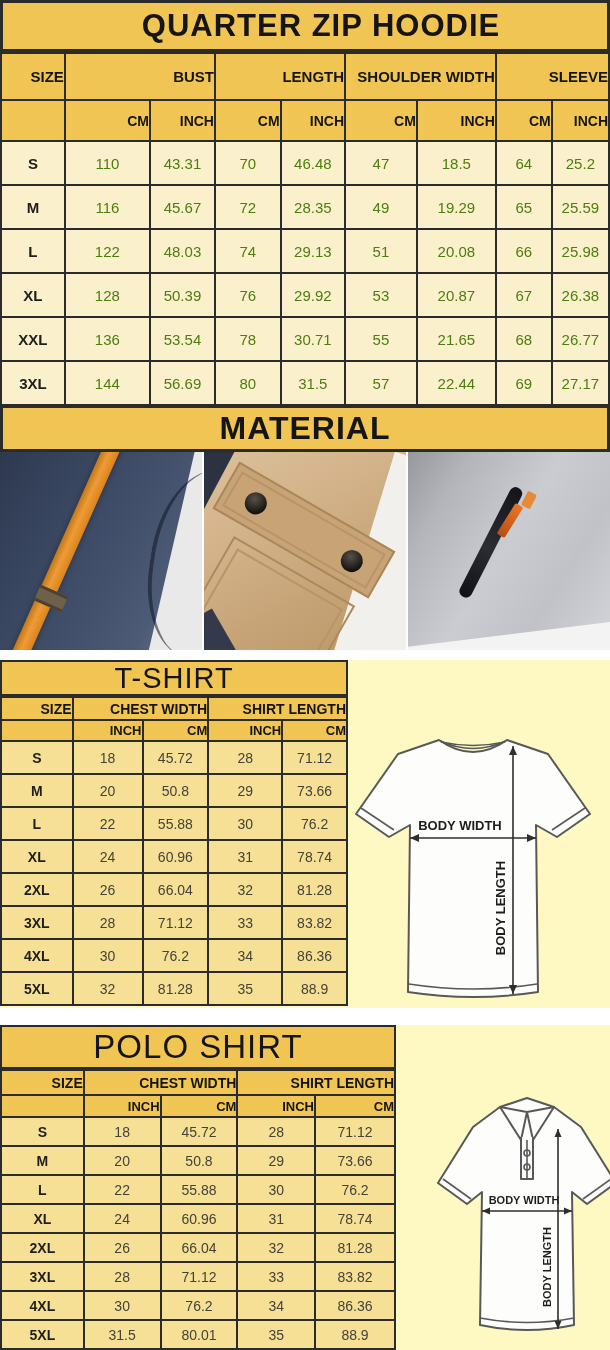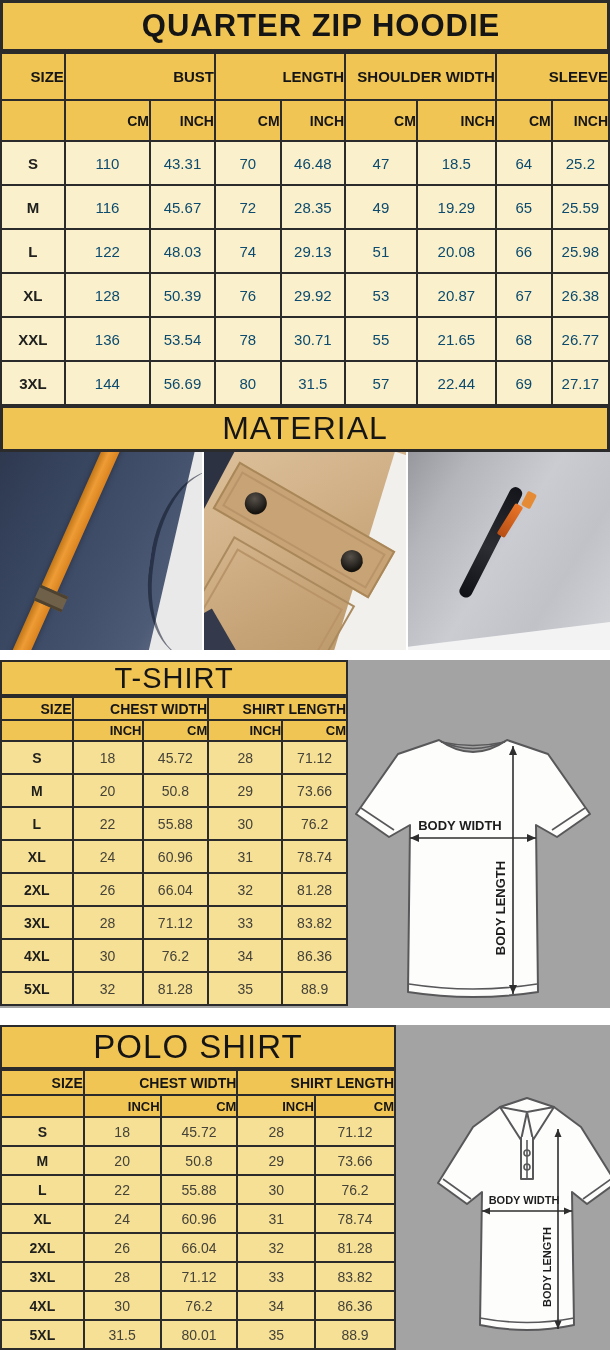--- a/index.html
+++ b/index.html
@@ -12,41 +12,41 @@
   .page { width:610px; height:1350px; background:#fff; position:relative; }
 
   
   .band {
     background:var(--gold,#f1c554);
     border:3px solid var(--border,#2b2b2b);
     display:flex; align-items:center; justify-content:center;
     color:#151515;
   }
   .hoodie-title { height:52px; font-size:31px; font-weight:700; letter-spacing:1px;padding-left:32px; }
-  .material-title { height:46px; font-size:32px; font-weight:400; letter-spacing:1px; border-top-width:2px; }
+  .material-title { height:46px; font-size:32px; font-weight:700; letter-spacing:1px; border-top-width:2px; }
 
   
   table { border-collapse:collapse; table-layout:fixed; width:100%; }
   th,td {
     border:2px solid var(--border,#2b2b2b);
     text-align:center; vertical-align:middle;
     overflow:hidden; white-space:nowrap;
   }
   thead th { background:var(--gold,#f1c554); color:#151515;text-align:right; }
   .size-cell-hd { font-weight:700; }
 
   
   .hoodie-table { width:610px; border-top:none; }
   .hoodie-table thead tr.groups th { height:47px; font-size:15px; font-weight:700; }
   .hoodie-table thead tr.units  th { height:41px; font-size:14px; font-weight:700; }
-  .hoodie-table tbody td { height:44px; background:var(--cream,#faf1cc); font-size:15px; color:#0c4a6e; }
+  .hoodie-table tbody td { height:44px; background:var(--cream,#faf1cc); font-size:15px; color:#4d7c0f; }
   .hoodie-table tbody td.size-col { font-weight:700; color:#20201e; }
 
   
-  .shirt-section { display:flex; align-items:flex-start; background:#a3a3a3; }
+  .shirt-section { display:flex; align-items:flex-start; background:#fef9c3; }
   .tshirt-section { margin-top:10px; }
   .polo-section { margin-top:17px;gap:28px; }
   .shirt-block { flex:0 0 auto; }
   .tshirt-section .shirt-block { width:348px; }
   .polo-section  .shirt-block { width:396px; }
 
   .shirt-title { border-width:2px; }
   .tshirt-section .shirt-title { height:36px; font-size:29px; font-weight:400; letter-spacing:1px; }
   .polo-section  .shirt-title { height:44px; font-size:33px; font-weight:400; letter-spacing:1px; }
 

